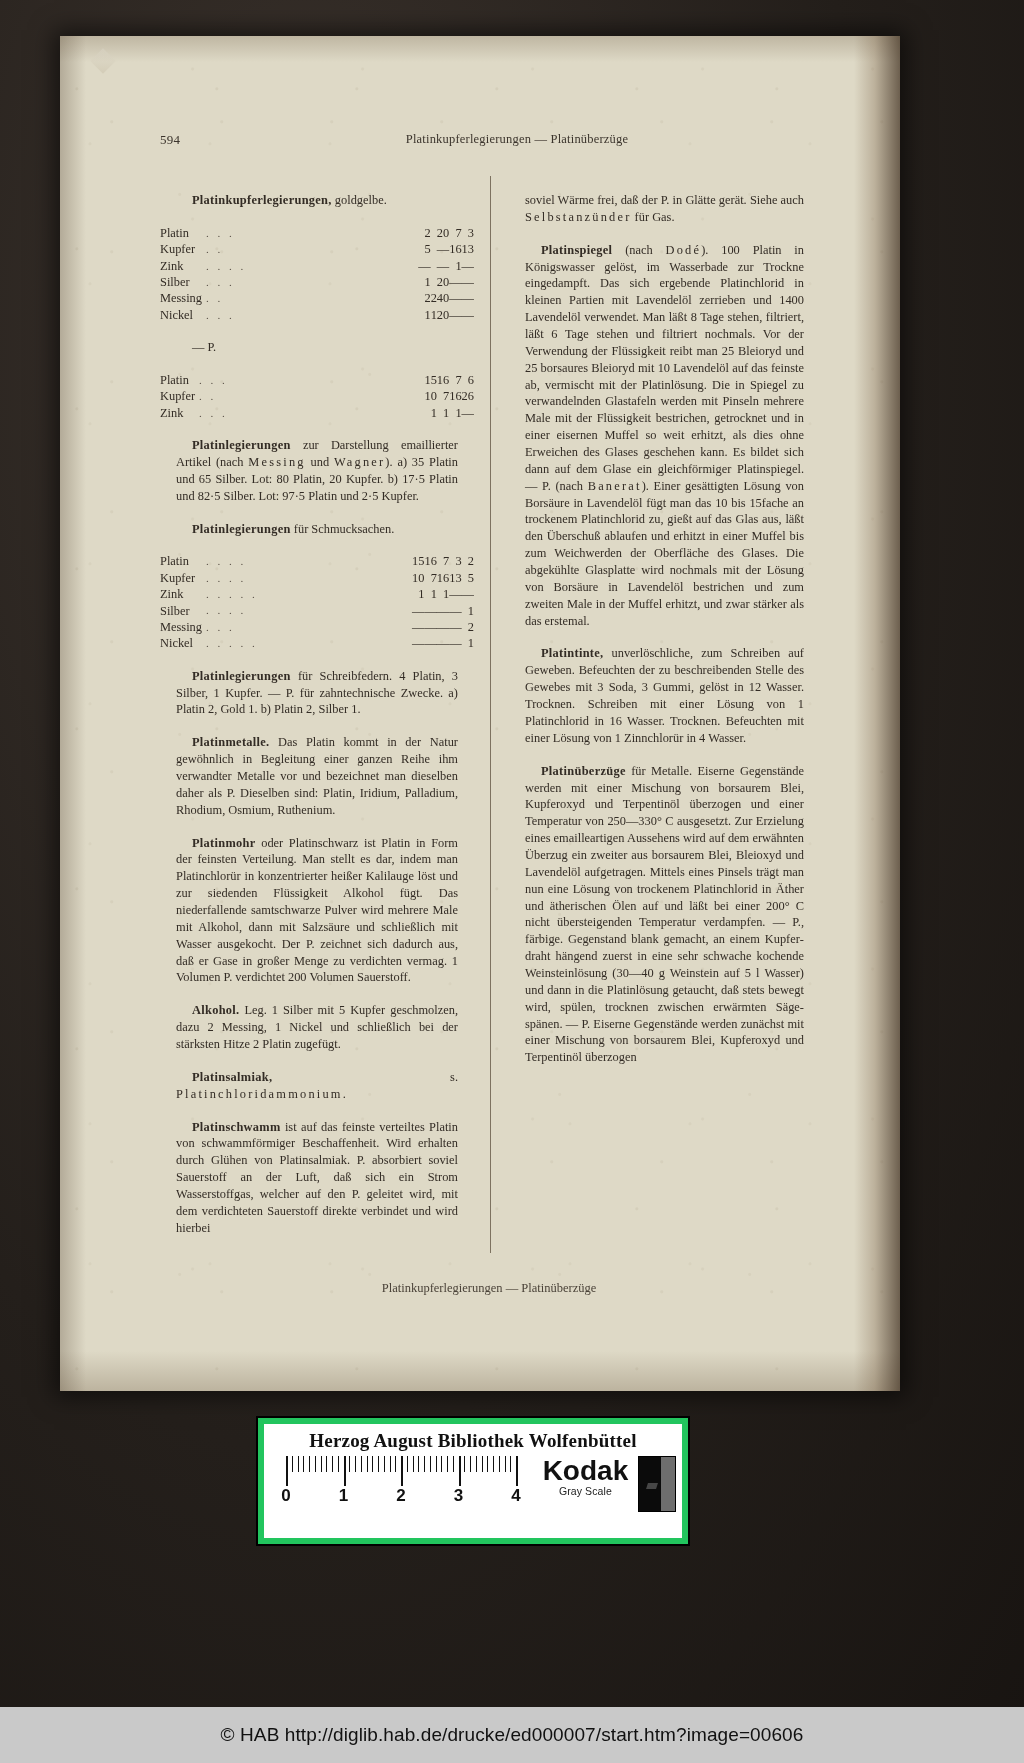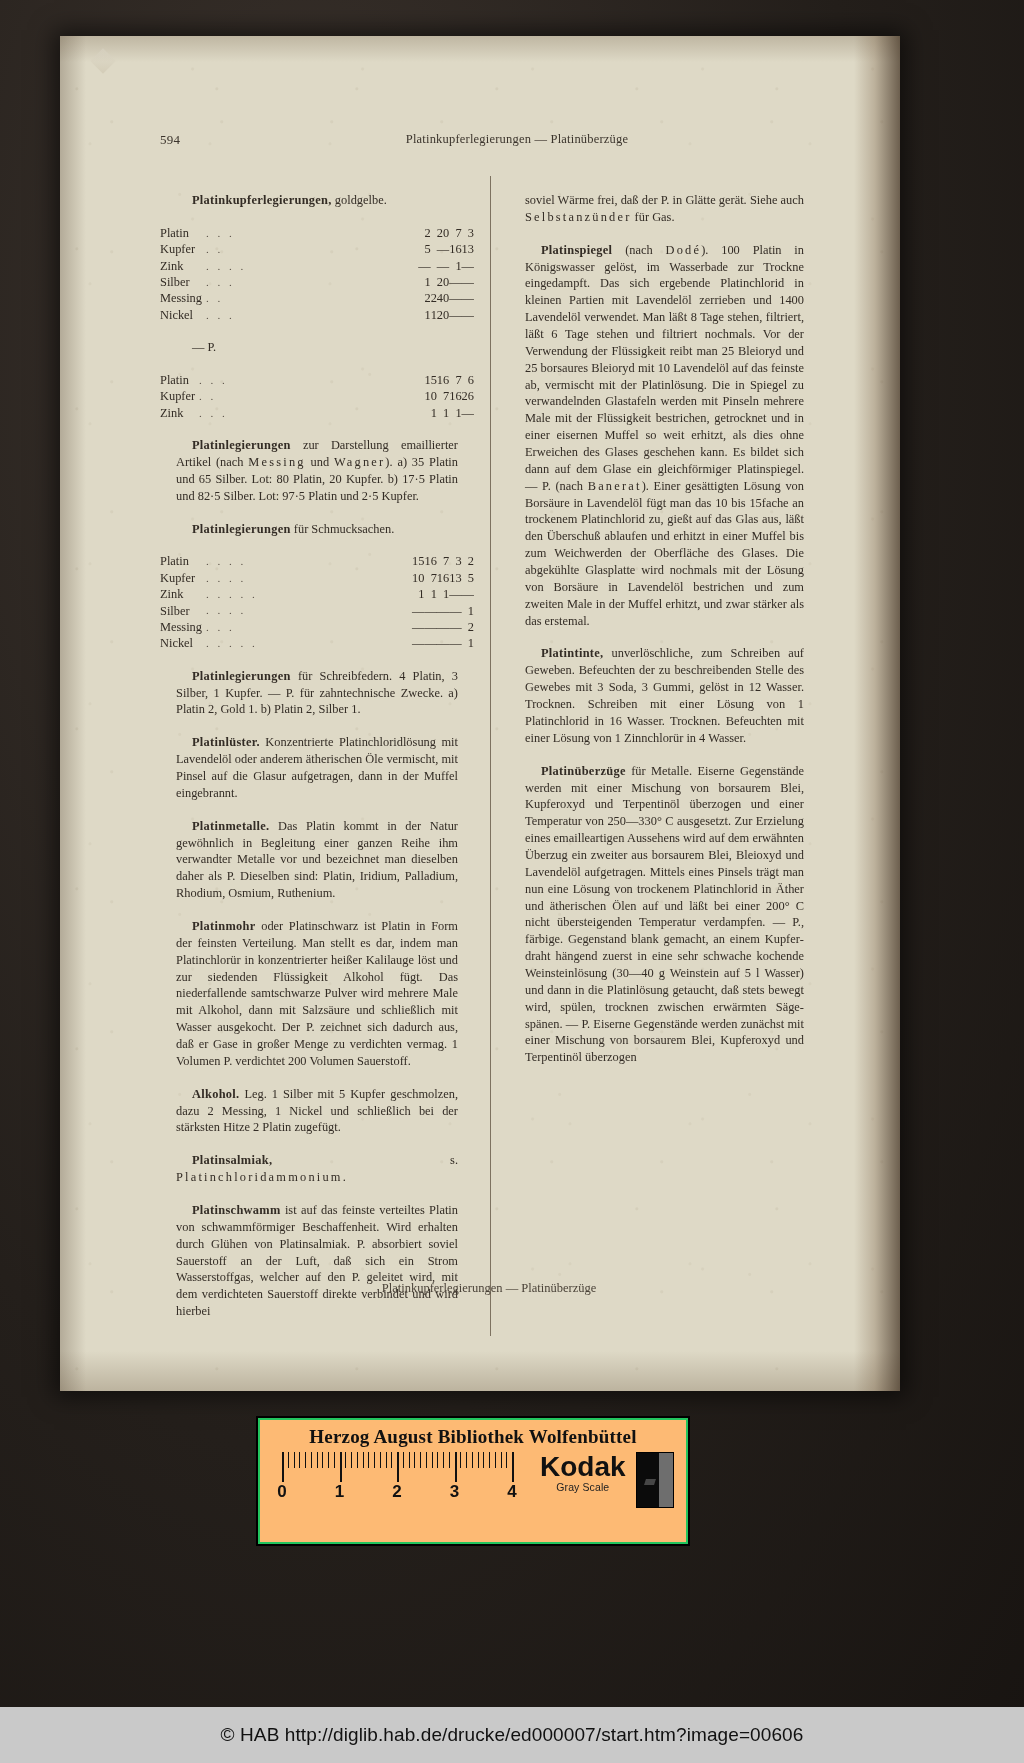--- a/index.html
+++ b/index.html
@@ -173,22 +173,22 @@
     padding-right: 32px;
   }
 
   
   .target {
     position: absolute;
     left: 258px;
     top: 1418px;
     width: 430px;
     height: 126px;
-    background: #fdba74;
-    border: 2px solid #22c55e;
+    background: #ffffff;
+    border: 6px solid #22c55e;
     box-shadow: 0 0 0 2px #000;
     padding: 4px 0 0 0;
     overflow: hidden;
   }
   .target .libname {
     text-align: center;
     font-family: "Liberation Serif", serif;
     font-weight: 700;
     font-size: 19px;
     color: #111;
@@ -438,23 +438,20 @@
                 <td class="num">—</td>
                 <td class="num">—</td>
                 <td class="num">—</td>
                 <td class="num">1</td>
               </tr>
             </tbody>
           </table>
 
           <p>
             <span class="hw">Platinlegierungen</span><span> für Schreibfedern. 4 Platin, 3 Silber, 1 Kupfer. — P. für zahn­technische Zwecke. a) Platin 2, Gold 1. b) Pla­tin 2, Silber 1.</span>
-          </p>
-          <p>
-            <span class="hw">Platinlüster.</span><span> Konzentrierte Platinchlorid­lösung mit Lavendelöl oder anderem ätheri­schen Öle vermischt, mit Pinsel auf die Glasur aufgetragen, dann in der Muffel eingebrannt.</span>
           </p>
           <p>
             <span class="hw">Platinmetalle.</span><span> Das Platin kommt in der Natur gewöhnlich in Begleitung einer ganzen Reihe ihm verwandter Metalle vor und be­zeichnet man dieselben daher als P. Dieselben sind: Platin, Iridium, Palladium, Rhodium, Osmium, Ruthenium.</span>
           </p>
           <p>
             <span class="hw">Platinmohr</span><span> oder Platinschwarz ist Platin in Form der feinsten Verteilung. Man stellt es dar, indem man Platinchlorür in konzen­trierter heißer Kalilauge löst und zur siedenden Flüssigkeit Alkohol fügt. Das niederfallende samtschwarze Pulver wird mehrere Male mit Alkohol, dann mit Salzsäure und schließlich mit Wasser ausgekocht. Der P. zeichnet sich dadurch aus, daß er Gase in großer Menge zu ver­dichten vermag. 1 Volumen P. verdichtet 200 Volumen Sauerstoff.</span>
           </p>
           <p>
             <span class="hw">Alkohol.</span><span> Leg. 1 Silber mit 5 Kupfer ge­schmolzen, dazu 2 Messing, 1 Nickel und schließ­lich bei der stärksten Hitze 2 Platin zugefügt.</span>
           </p>

